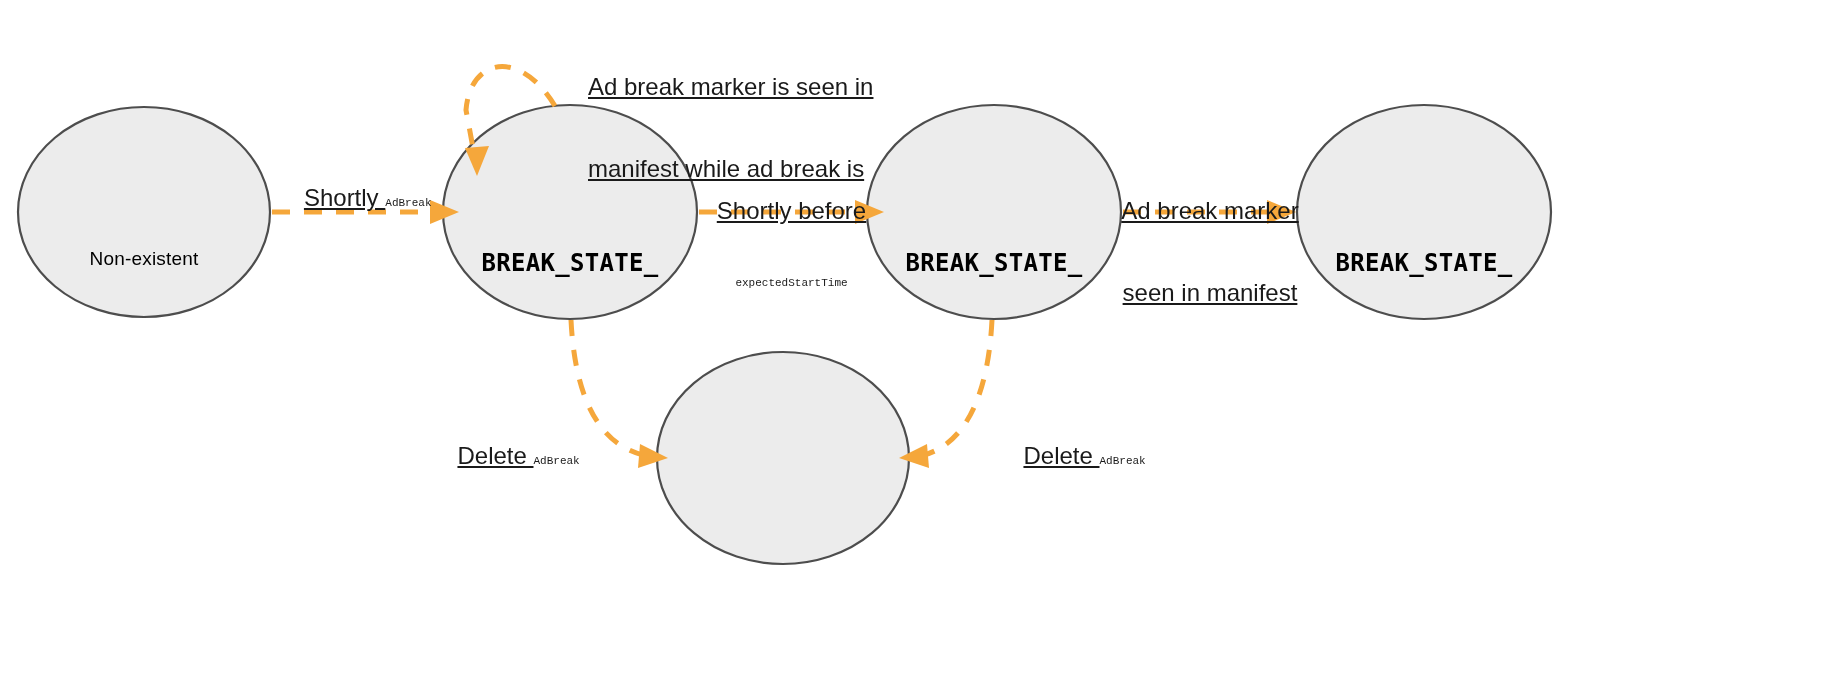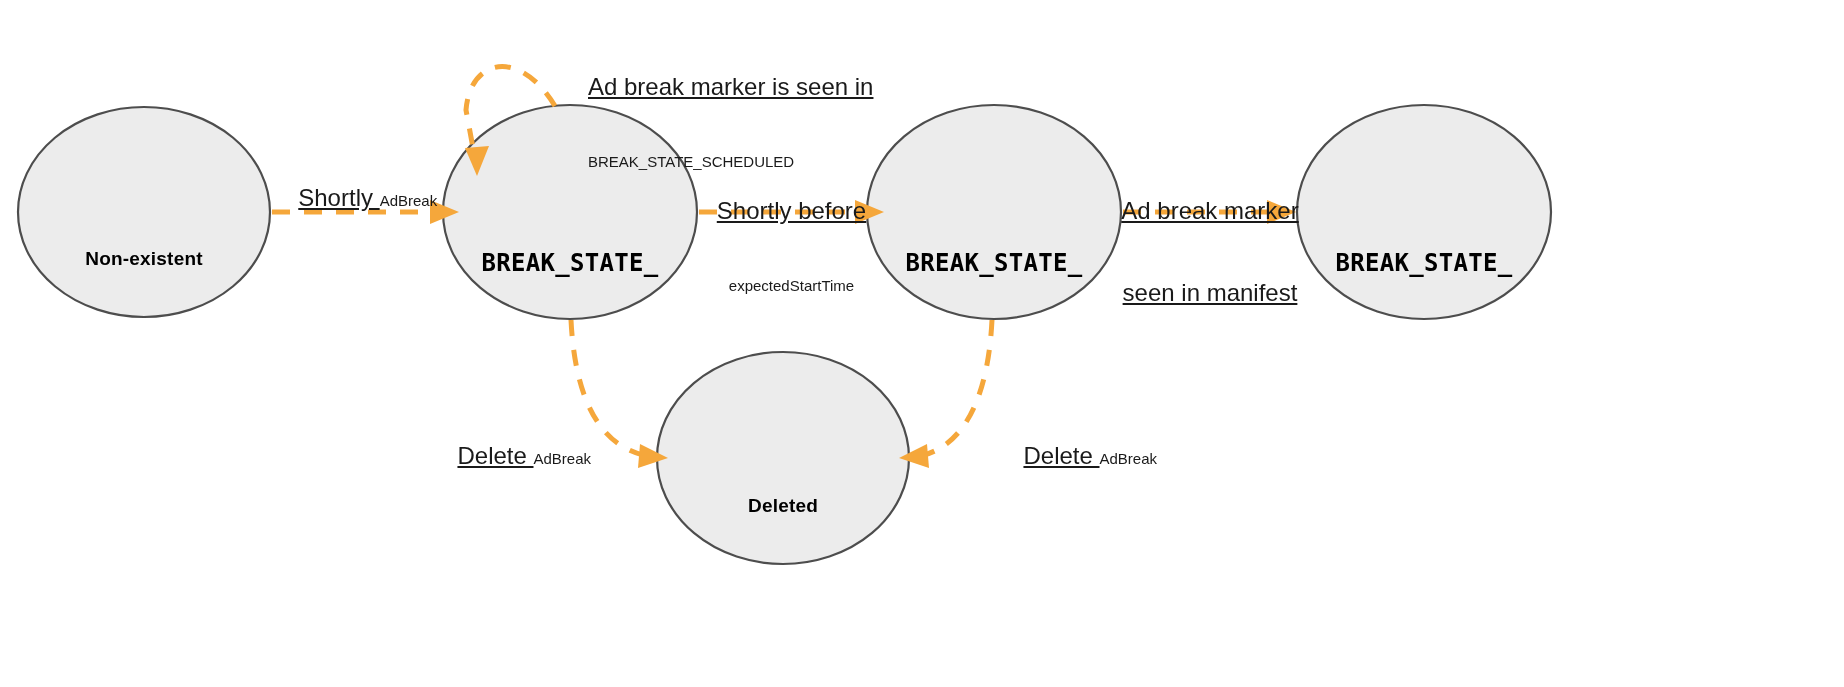--- a/index.html
+++ b/index.html
@@ -49,41 +49,41 @@
   .node-label {
     position: absolute;
     text-align: center;
     color: #000000;
     line-height: 1.30;
     pointer-events: none;
     white-space: pre;
   }
   .node-label.plain {
     font-family: "Liberation Sans", sans-serif;
-    font-weight: bold;
+    font-weight: normal;
     font-size: 19px;
     letter-spacing: 0.2px;
   }
   .node-label.mono {
     font-family: "DejaVu Sans Mono", monospace;
     font-weight: bold;
     font-size: 24px;
     letter-spacing: 0.3px;
   }
   .edge-label {
     position: absolute;
     color: #1a1a1a;
     line-height: 1.38;
     font-size: 17.5px;
     white-space: pre;
     pointer-events: none;
   }
   .edge-label .mono-run {
-    font-family: Liberation Sans, sans-serif;
-    font-size: 15px;
+    font-family: Liberation Mono, monospace;
+    font-size: 11px;
   }
   .edge-label .sans-run {
     font-family: "Liberation Sans", sans-serif;
     font-size: 24px;
     text-decoration: underline;
   }
   .lbl-center { text-align: center; }
   .lbl-left { text-align: left; }
 </style>
 </head>
@@ -140,31 +140,28 @@
   </div>
 
   <div class="node-label mono" style="left:867px; top:186px; width:254px;">
     <div>BREAK_STATE_</div>
   </div>
 
   <div class="node-label mono" style="left:1297px; top:186px; width:254px;">
     <div>BREAK_STATE_</div>
   </div>
 
-  <div class="node-label plain" style="left:657px; top:445px; width:252px;">
-    <div>Deleted</div>
-  </div>
 
   <div class="edge-label lbl-center" style="left:258px; top:157px; width:200px;">
     <span class="sans-run">Shortly </span><span class="mono-run">AdBreak</span>
   </div>
 
   <div class="edge-label lbl-left" style="left:588px; top:22px; width:330px;">
     <div class="sans-run">Ad break marker is seen in</div>
-    <div class="mono-run">BREAK_STATE_SCHEDULED</div>
+    <div class="sans-run">manifest while ad break is</div>
   </div>
 
   <div class="edge-label lbl-center" style="left:1110px; top:146px; width:200px;">
     <div class="sans-run">Ad break marker</div>
     <div class="sans-run">seen in manifest</div>
   </div>
 
   <div class="edge-label lbl-center" style="left:689px; top:146px; width:205px;">
     <div class="sans-run">Shortly before</div>
     <div class="mono-run">expectedStartTime</div>

